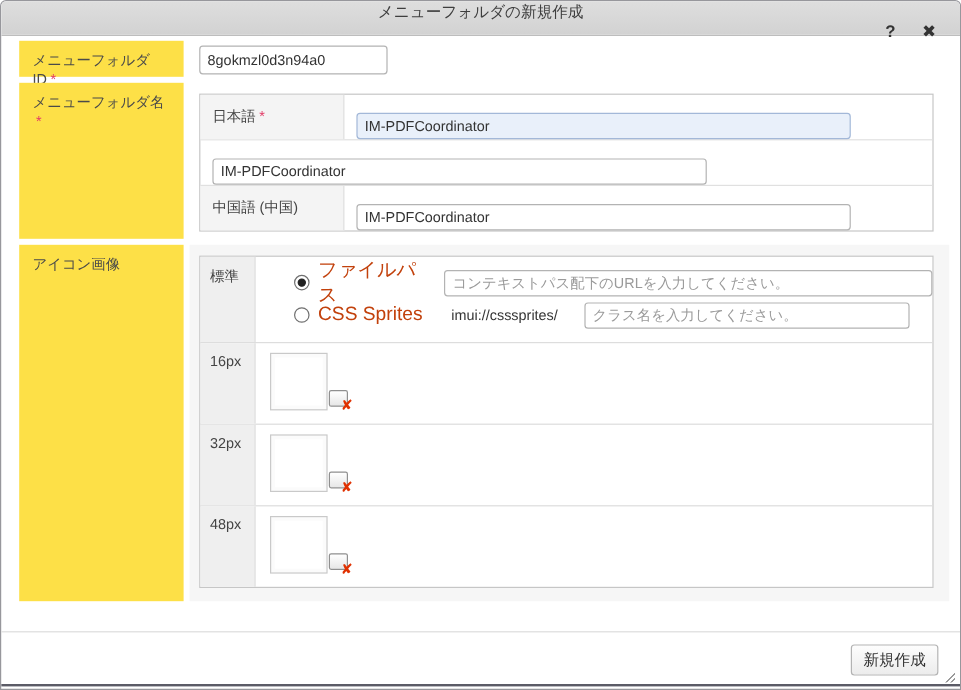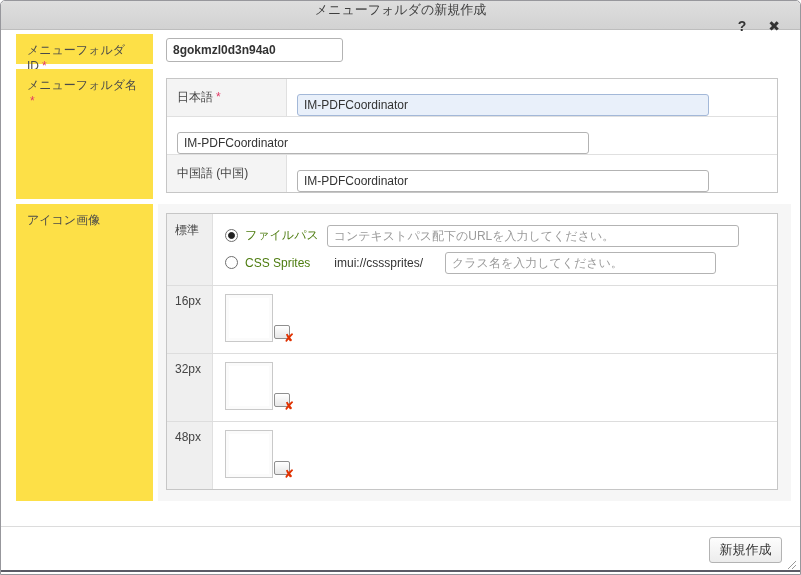--- a/index.html
+++ b/index.html
@@ -26,21 +26,21 @@
   #label-name{top:68px;height:130px;}
   #label-icon{top:203px;height:297px;}
   .req{color:#e23a66;margin-left:3px;font-size:12px;}
   
   input.txt{
     box-sizing:border-box;height:22px;border:1px solid #b3b3b3;border-radius:3px;
     padding:0 6px;font-size:12px;color:#333;background:#fff;
     font-family:"Liberation Sans","DejaVu Sans",sans-serif;
   }
   input.txt::placeholder{color:#9a9a9a;}
-  #id-input{position:absolute;left:165px;top:37px;width:177px;height:24px;font-weight:bold;}
+  #id-input{position:absolute;left:165px;top:37px;width:157px;height:24px;}
   
   .ntable{position:absolute;left:165px;top:77px;width:612px;box-sizing:border-box;
     border:1px solid #c6c6c6;background:#fff;}
   .nrow{display:flex;height:37px;border-top:1px solid #e0e0e0;align-items:stretch;}
   .nrow:first-child{border-top:none;}
   .nlabel{width:120px;box-sizing:border-box;background:#f4f4f4;border-right:1px solid #e0e0e0;
     padding:10px 0 0 10px;font-size:12px;color:#444;}
   .ncell{flex:1;display:flex;align-items:flex-end;padding-left:10px;}
   .ncell input.txt{width:412px;}
   input.focused{background:#e9f0fa;border-color:#a3b8d8;}
@@ -51,21 +51,21 @@
   .irow{display:flex;border-top:1px solid #ddd;align-items:stretch;}
   .irow:first-child{border-top:none;}
   .ilabel{width:46px;box-sizing:border-box;background:#efefef;border-right:1px solid #e0e0e0;
     padding:8px 0 0 8px;font-size:12px;color:#444;}
   .std-cell{flex:1;padding:8px 0 9px 12px;}
   .std-line{display:flex;align-items:center;height:27px;}
   .radio{width:13px;height:13px;box-sizing:border-box;border:1px solid #6f6f6f;border-radius:50%;
     background:#fff;display:inline-block;position:relative;margin-right:7px;flex:none;cursor:pointer;}
   .radio.checked::after{content:"";position:absolute;left:2px;top:2px;width:5px;height:5px;
     border:1px solid #222;border-radius:50%;background:#222;}
-  .radio-label{font-size:12px;color:#4d7c0f;cursor:pointer;}
+  .radio-label{font-size:16px;color:#c2410c;cursor:pointer;}
   .fp-input{margin-left:8px;width:412px;}
   .prefix{font-size:12px;color:#333;margin-left:24px;}
   .cs-input{margin-left:22px;width:271px;background:#e4e4e4;border-color:#c2c2c2;}
   .size-cell{flex:1;position:relative;padding:8px 0 11px 12px;height:48px;}
   .imgbox{width:46px;height:46px;box-sizing:content-box;border:1px solid #c9c9c9;background:#fff;
     box-shadow:inset 0 0 0 3px #fbfbfb;}
   .del{position:absolute;left:61px;top:39px;width:16px;height:14px;box-sizing:border-box;
     border:1px solid #8f8f8f;border-radius:2px;background:linear-gradient(#fff,#e7e7e7);cursor:pointer;}
   .del .x{position:absolute;right:-5px;bottom:-6px;font-size:12px;font-weight:bold;color:#e03100;line-height:1;}
   
@@ -118,21 +118,21 @@
       <div class="ncell">
         <input class="txt" type="text" value="IM-PDFCoordinator" style="">
       </div>
     </div>
   </div>
 
   <div class="side-label" id="label-icon">アイコン画像</div>
   <div class="icon-band"></div>
   <div class="itable">
 
-    <div class="irow" style="height:71px;">
+    <div class="irow" style="height:71px;gap:20px;">
       <div class="ilabel">標準</div>
       <div class="std-cell">
         <div class="std-line">
           <span class="radio checked"></span>
           <span class="radio-label">ファイルパス</span>
           <input class="txt fp-input" type="text" placeholder="コンテキストパス配下のURLを入力してください。" style="">
         </div>
         <div class="std-line">
           <span class="radio"></span>
           <span class="radio-label">CSS Sprites</span>

